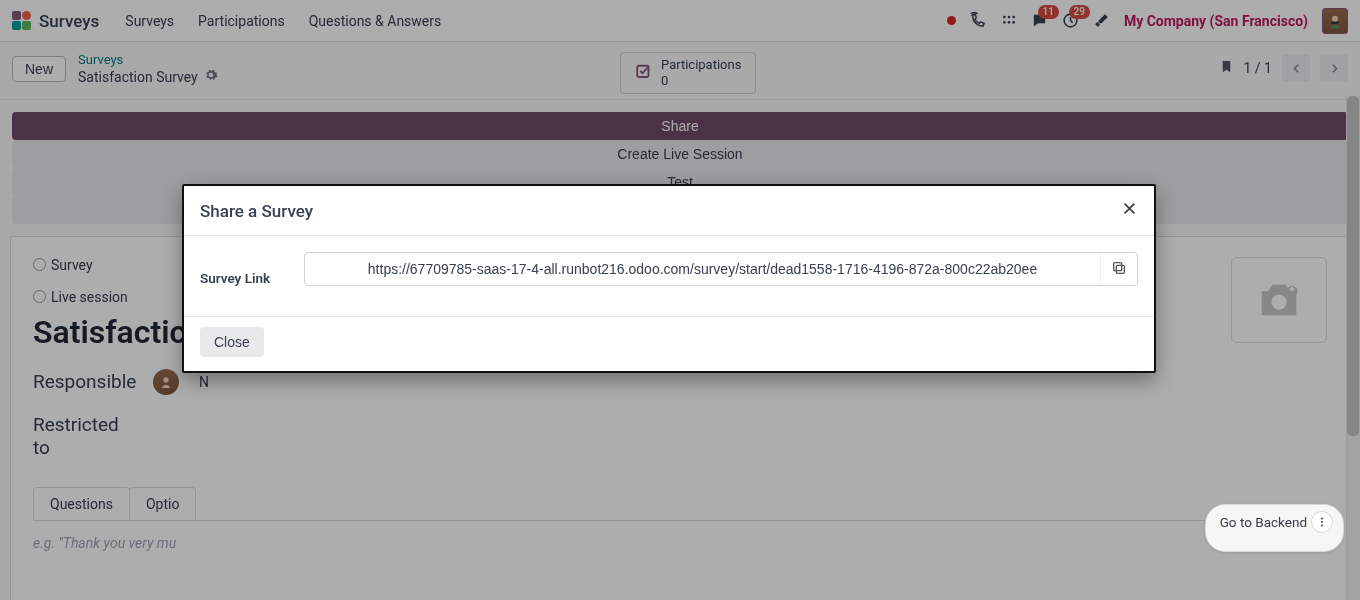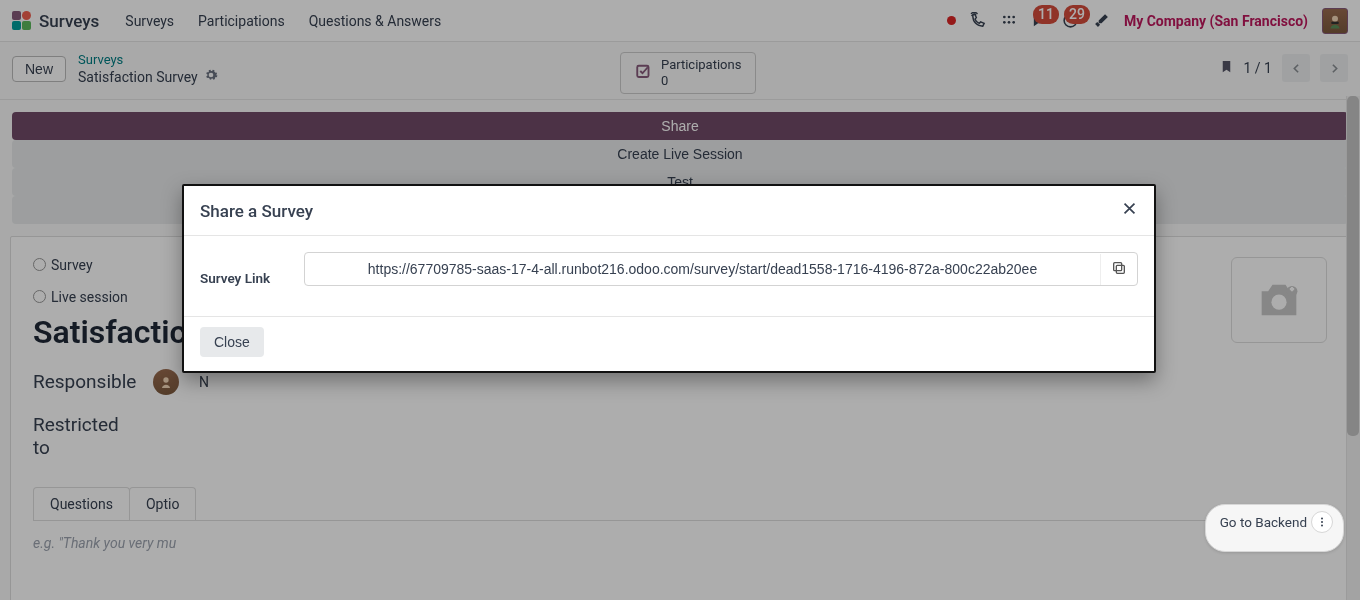--- a/index.html
+++ b/index.html
@@ -40,21 +40,21 @@
     .nav-right { display: flex; align-items: center; gap: 14px; }
     .red-dot { width: 9px; height: 9px; border-radius: 50%; background: #dc2626; }
     .nav-icon { color: #374151; display: inline-flex; align-items: center; position: relative; }
     .badge {
       position: absolute;
       top: -7px;
       right: -11px;
       background: #d44c3c;
       color: #fff;
       border-radius: 9px;
-      font-size: 14px;
+      font-size: 10px;
       padding: 1px 5px;
       line-height: 1.2;
       font-weight: 500;
       text-align: right;
     }
     .company-name { font-size: 14px; color: #be185d; font-weight: bold; }
     .avatar {
       width: 26px;
       height: 26px;
       border-radius: 3px;

